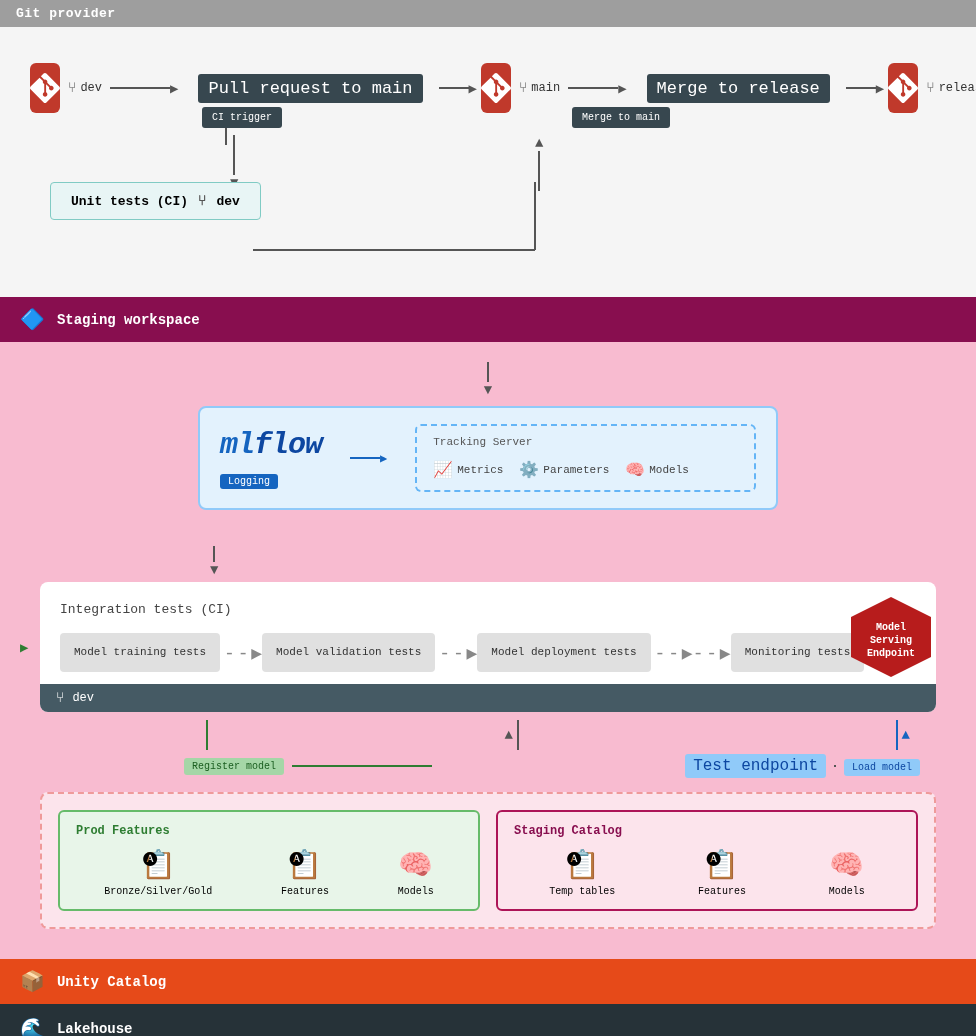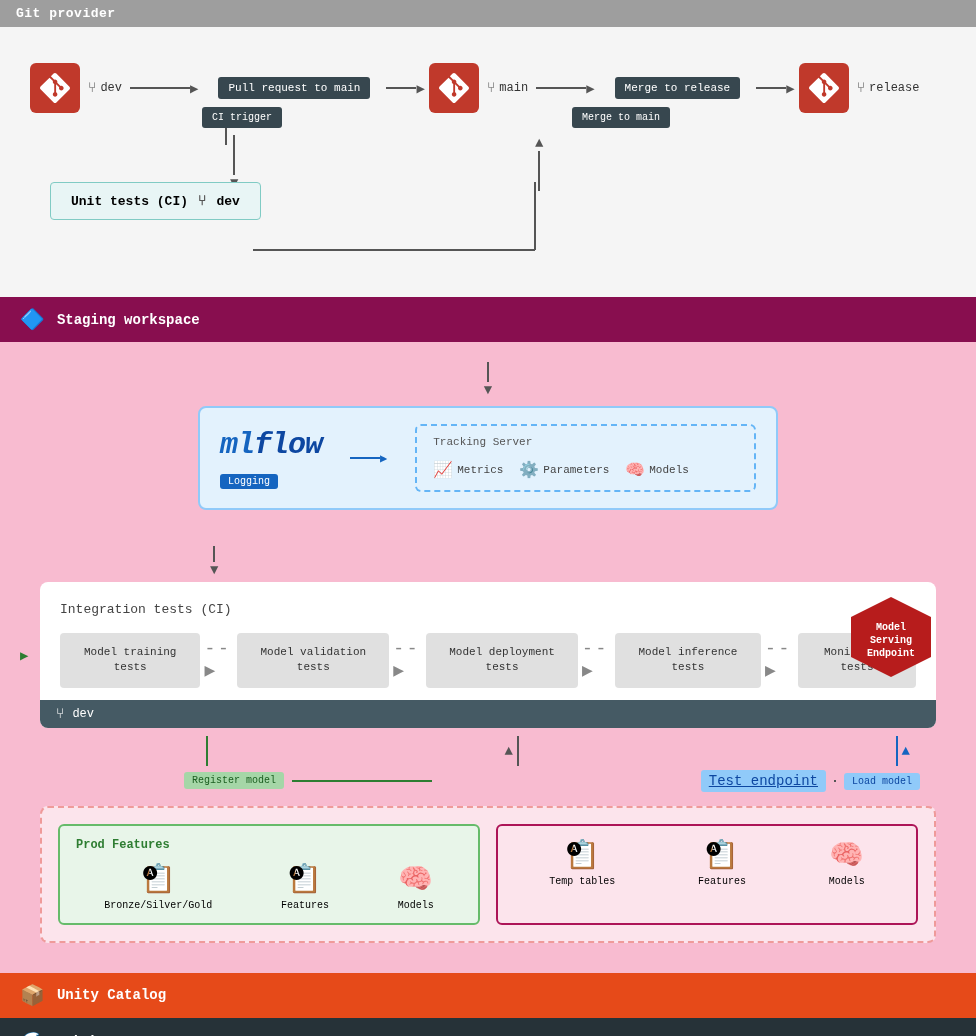--- a/index.html
+++ b/index.html
@@ -38,21 +38,21 @@
       gap: 4px;
       font-size: 12px;
       color: #333;
       margin-left: 8px;
     }
     .branch-icon { font-size: 14px; color: #555; }
 
     .arrow-btn {
       background: #37474f;
       color: white;
-      font-size: 11px;
+      font-size: 17px;
       padding: 5px 10px;
       border-radius: 3px;
       white-space: nowrap;
       margin: 0 12px;
     }
 
     .unit-tests-box {
       background: #e8f5f5;
       border: 1.5px solid #80cbc4;
       border-radius: 4px;
@@ -272,25 +272,24 @@
       font-size: 10px;
       padding: 3px 8px;
       border-radius: 3px;
       display: inline-block;
       font-family: Liberation Mono, monospace;
     }
 
     .test-endpoint-label {
       background: #90caf9;
       color: #0d47a1;
-      font-size: 14px;
+      font-size: 16px;
       padding: 3px 8px;
       border-radius: 3px;
       display: inline-block;
-      text-decoration: underline;
     }
 
     .load-model-label {
       background: #90caf9;
       color: #0d47a1;
       font-size: 10px;
       padding: 3px 8px;
       border-radius: 3px;
       display: inline-block;
     }
@@ -467,23 +466,20 @@
           </div>
           <div class="dashed-arrow">- - ▶</div>
           <div class="test-step-box">
             <span>Model validation tests</span>
           </div>
           <div class="dashed-arrow">- - ▶</div>
           <div class="test-step-box">
             <span>Model deployment tests</span>
           </div>
           <div class="dashed-arrow">- - ▶</div>
-          <div class="test-step-box">
-            <span>Model inference tests</span>
-          </div>
           <div class="dashed-arrow">- - ▶</div>
           <div class="test-step-box">
             <span>Monitoring tests</span>
           </div>
         </div>
 
         <div class="dev-branch-bar">
           <span style="font-size:14px;">⑂</span>
           <span>dev</span>
         </div>
@@ -545,20 +541,21 @@
             <div style="font-size:10px;margin-top:4px;">Features</div>
           </div>
           <div class="catalog-item">
             <span style="font-size:28px;">🧠</span>
             <div style="font-size:10px;margin-top:4px;">Models</div>
           </div>
         </div>
       </div>
 
       <div class="staging-catalog">
+        <div class="catalog-title" style="color:#880e4f;">Staging Catalog</div>
         <div class="catalog-items">
           <div class="catalog-item">
             <div style="position:relative;display:inline-block;">
               <span style="font-size:28px;">📋</span>
               <span style="position:absolute;top:2px;left:2px;font-size:14px;">🅐</span>
             </div>
             <div style="font-size:10px;margin-top:4px;">Temp tables</div>
           </div>
           <div class="catalog-item">
             <div style="position:relative;display:inline-block;">

